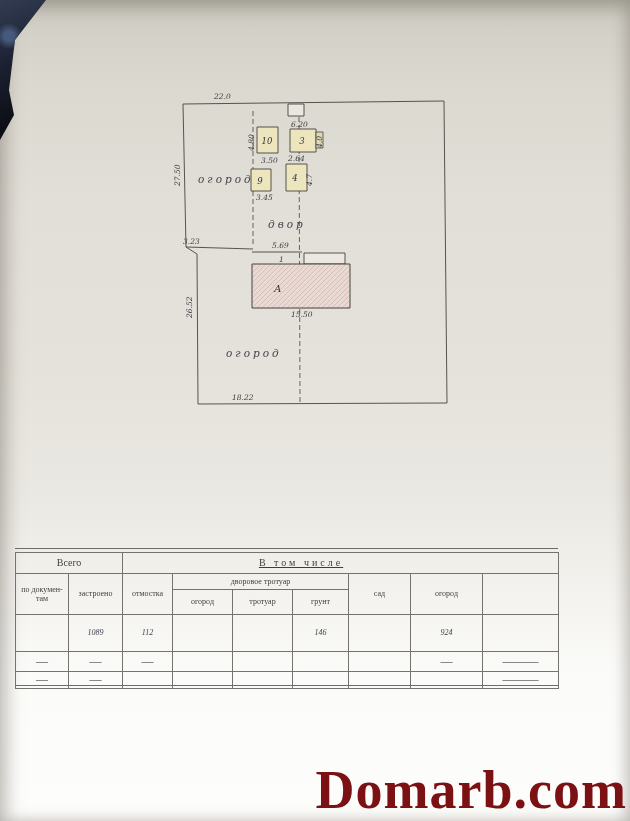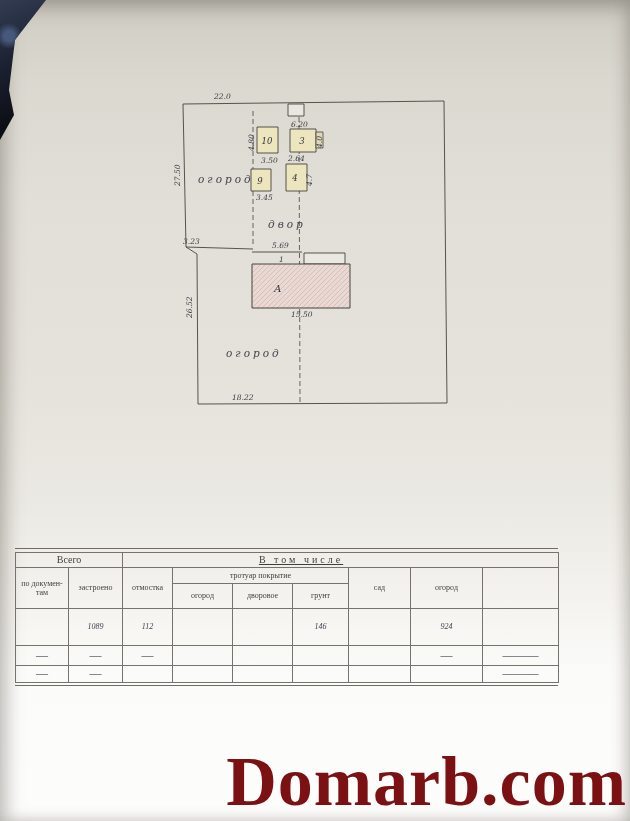--- a/index.html
+++ b/index.html
@@ -43,37 +43,37 @@
 
   table.expl {
     position:absolute; left:15px; top:552px; width:543px;
     border-collapse:collapse; table-layout:fixed;
     color:#403f38;
   }
   table.expl td {
     border:1px solid #75736b; text-align:center; vertical-align:middle;
     padding:1px; font-size:8px; line-height:1.15; overflow:hidden;
   }
-  tr.r1 { height:15px; } tr.r1 td { font-size:10px; }
+  tr.r1 { height:21px; } tr.r1 td { font-size:10px; }
   tr.r1 td.spaced { letter-spacing:3px; padding-right:80px;text-decoration:underline; }
   tr.r2 { height:16px; }
   tr.r3 { height:25px; }
   tr.r4 { height:37px; }
   tr.r5 { height:20px; }
   tr.r6 { height:17px; }
   .hand {
     font-family:Liberation Serif, serif; font-style:italic;
     font-size:15px !important; color:#41414e;
   }
   .dashcell { font-size:12px !important; color:#4a4a55; font-style:normal; }
 
   .watermark {
     position:absolute; right:3px; bottom:4px;
     font-family:"Liberation Serif", serif; font-weight:bold;
-    font-size:70px; letter-spacing:1px; color:#7c1113; line-height:1;
+    font-size:54px; letter-spacing:1px; color:#7c1113; line-height:1;
   }
 </style>
 </head>
 <body>
 
 <div class="photo">
 
   <div class="corner-dark"></div>
 
   <svg class="plan-svg" width="330" height="335" viewBox="150 85 330 335" xmlns="http://www.w3.org/2000/svg">
@@ -148,28 +148,28 @@
     </colgroup>
     <tbody>
         <tr class="r1">
       <td colspan="2">Всего</td>
       <td colspan="7" class="spaced">В том числе</td>
     </tr>
     <tr class="r2">
       <td rowspan="2">по докумен-там</td>
       <td rowspan="2">застроено</td>
       <td rowspan="2">отмостка</td>
-      <td colspan="3">тротуар покрытие</td>
+      <td colspan="3">дворовое тротуар</td>
       <td rowspan="2">сад</td>
       <td rowspan="2">огород</td>
       <td rowspan="2"></td>
     </tr>
     <tr class="r3">
       <td>огород</td>
-      <td>дворовое</td>
+      <td>тротуар</td>
       <td>грунт</td>
     </tr>
     <tr class="r4 hand">
       <td></td>
       <td>1089</td>
       <td>112</td>
       <td></td>
       <td></td>
       <td>146</td>
       <td></td>

